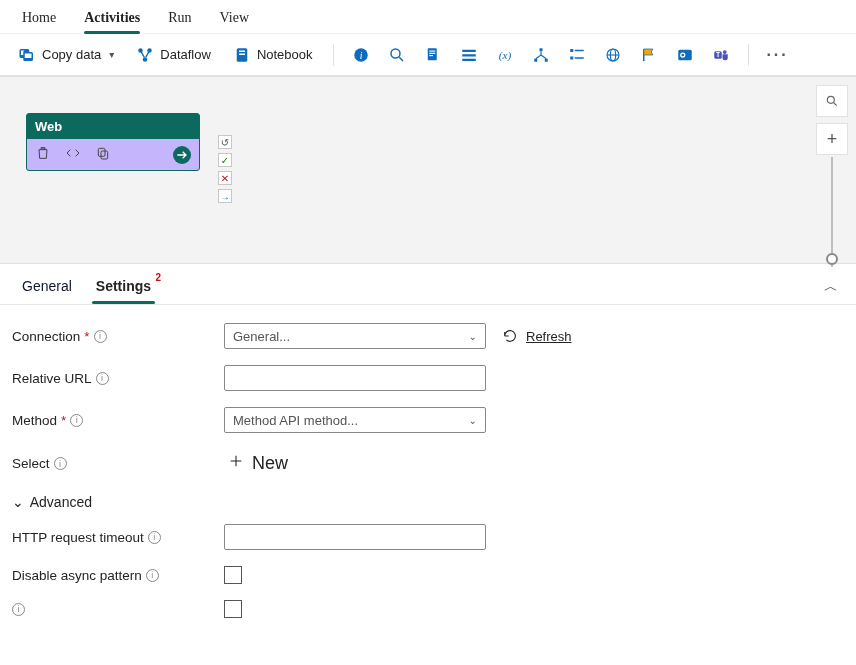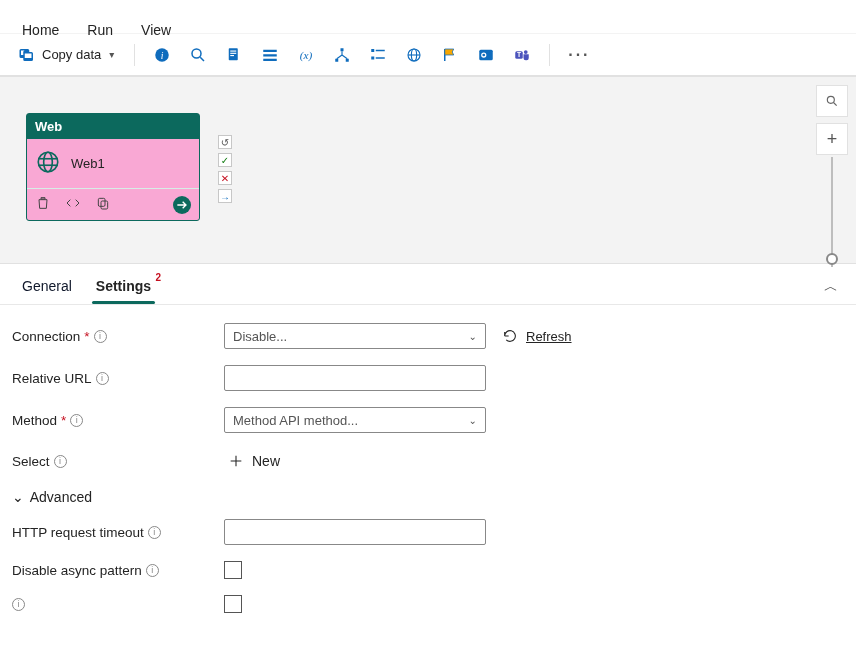--- a/index.html
+++ b/index.html
@@ -11,24 +11,25 @@
     background: #fff;
     width: 856px;
     height: 665px;
     overflow: hidden;
     position: relative;
   }
   
   .menu-row {
     display: flex;
     gap: 0;
-    padding: 16px 8px 0 8px;
+    padding: 4px 8px 0 8px;
     border-bottom: 1px solid #f3f3f3;
     height: 34px;
     align-items: flex-start;
+    font-family: Liberation Serif, serif;
   }
   .menu-item {
     padding: 6px 14px 8px;
     font-size: 14px;
     color: #242424;
     cursor: pointer;
     position: relative;
   }
   .menu-item.active {
     font-weight: 600;
@@ -75,21 +76,21 @@
     background:#f3f3f3;
     border-top:1px solid #e1e1e1;
     position:relative;
     height:188px;
     border-bottom:1px solid #e1e1e1;
   }
   .node {
     position:absolute;
     left:26px; top:36px;
     width:174px;
-    background:#f9a8d4;
+    background:#c4b5fd;
     border:1.5px solid #0c695d;
     border-radius:3px;
     box-shadow: 0 0 0 rgba(0,0,0,0.05);
   }
   .node-header{
     background:#0c695d;
     color:#fff;
     font-size:13px;
     font-weight:600;
     padding:5px 8px;
@@ -257,57 +258,79 @@
     margin-left:16px;
     display:flex;align-items:center;gap:8px;
     cursor:pointer;
     color:#242424;
     text-decoration:underline;
   }
   .new-btn{
     display:flex;gap:8px;
     cursor:pointer;
     padding:4px 0;
-    font-size:14px;
+    font-size:18px;
     margin-left: 4px;
   }
   .adv-head{
     display:flex;align-items:center;gap:6px;
     margin:12px 0 14px 0;
     cursor:pointer;
     font-size:14px;
   }
   .cb{
     width:18px;height:18px;
     border:1.5px solid #555;
     background:#fff;
     cursor:pointer;
   }
 </style>
 </head>
 <body>
 
 <div class="menu-row">
   <div class="menu-item">Home</div>
+  <div class="menu-item active">Activities</div>
   <div class="menu-item">Run</div>
   <div class="menu-item">View</div>
 </div>
 
 <div class="toolbar">
   <div class="tool-btn">
     <span class="tool-icon">
       <svg viewBox="0 0 24 24">
           <path fill="#0F6CBD" d="M4 4h9a2 2 0 0 1 2 2v2h3a2 2 0 0 1 2 2v8a2 2 0 0 1-2 2h-9a2 2 0 0 1-2-2v-2H4a2 2 0 0 1-2-2V6a2 2 0 0 1 2-2zm5 12h9v-6h-9v6zM4 6v6h3V8a2 2 0 0 1 2-2h4V6H4z"></path>
         </svg>
     </span>
     <span>Copy data</span>
     <span class="chev">▾</span>
   </div>
 
-
+  <div class="tool-btn">
+    <span class="tool-icon">
+      <svg viewBox="0 0 24 24">
+          <circle cx="6" cy="6" r="3" fill="#0F6CBD"></circle>
+          <circle cx="18" cy="6" r="3" fill="#0F6CBD"></circle>
+          <circle cx="12" cy="18" r="3" fill="#0F6CBD"></circle>
+          <path stroke="#0F6CBD" stroke-width="2" fill="none" d="M7 8l4 7M17 8l-4 7"></path>
+        </svg>
+    </span>
+    <span>Dataflow</span>
+  </div>
+
+  <div class="tool-btn">
+    <span class="tool-icon">
+      <svg viewBox="0 0 24 24">
+          <rect x="5" y="3" width="14" height="18" rx="2" fill="#0F6CBD"></rect>
+          <rect x="8" y="6" width="8" height="2" fill="#fff"></rect>
+          <rect x="8" y="10" width="8" height="2" fill="#fff"></rect>
+        </svg>
+    </span>
+    <span>Notebook</span>
+  </div>
 
   <div class="icon-strip-sep"></div>
 
   <div class="tool-btn icon-only">
       <svg viewBox="0 0 24 24" width="18" height="18">
         <circle cx="12" cy="12" r="9" fill="#0F6CBD"></circle>
         <text x="12" y="17" text-anchor="middle" fill="#fff" font-size="13" font-family="Segoe UI" font-style="italic">i</text>
       </svg>
     </div>
   <div class="tool-btn icon-only">
@@ -383,31 +406,20 @@
 
   <div class="icon-strip-sep"></div>
   <div class="tool-btn icon-only">
       <span class="ellipsis">···</span>
     </div>
 </div>
 
 <div class="canvas">
   <div class="node">
     <div class="node-header">Web</div>
-    <div class="node-body">
-      <span class="node-globe">
-        <svg viewBox="0 0 24 24" width="26" height="26">
-            <circle cx="12" cy="12" r="9" stroke="#0c695d" stroke-width="1.5" fill="none"></circle>
-            <ellipse cx="12" cy="12" rx="4" ry="9" stroke="#0c695d" stroke-width="1.5" fill="none"></ellipse>
-            <line x1="3" y1="9" x2="21" y2="9" stroke="#0c695d" stroke-width="1.5"></line>
-            <line x1="3" y1="15" x2="21" y2="15" stroke="#0c695d" stroke-width="1.5"></line>
-          </svg>
-      </span>
-      <span>Web1</span>
-    </div>
     <div class="node-footer">
       <span><svg viewBox="0 0 24 24">
             <path d="M6 7h12l-1 13H7L6 7zm3-3h6v2H9V4z" fill="none" stroke="#444" stroke-width="1.5"></path>
           </svg></span>
       <span><svg viewBox="0 0 24 24">
             <path d="M8 7l-5 5 5 5M16 7l5 5-5 5" fill="none" stroke="#444" stroke-width="1.5"></path>
           </svg></span>
       <span><svg viewBox="0 0 24 24">
             <rect x="5" y="5" width="10" height="12" rx="2" fill="none" stroke="#444" stroke-width="1.5"></rect>
             <rect x="9" y="9" width="10" height="12" rx="2" fill="none" stroke="#444" stroke-width="1.5"></rect>
@@ -453,21 +465,21 @@
 
 <div class="form-area">
 
   <div class="form-row top">
     <div class="form-label">
       <span>Connection</span>
       <span class="req">*</span>
       <span class="info-i">i</span>
     </div>
     <div class="sel">
-      <span>Disable...</span>
+      <span>General...</span>
       <span class="chev2">⌄</span>
     </div>
     <div class="refresh">
       <svg viewBox="0 0 24 24" width="16" height="16">
           <path d="M4 12a8 8 0 1 1 2.34 5.66M4 12V6m0 6h6" fill="none" stroke="#242424" stroke-width="1.6"></path>
         </svg>
       <span>Refresh</span>
     </div>
   </div>
 

